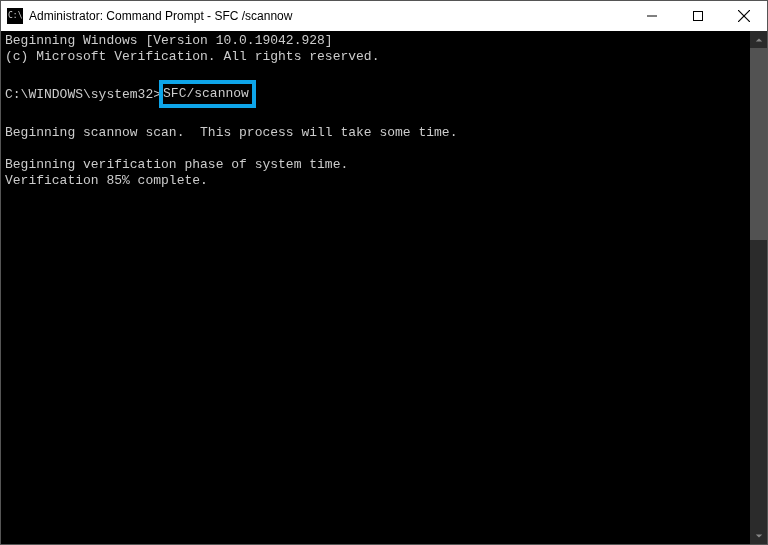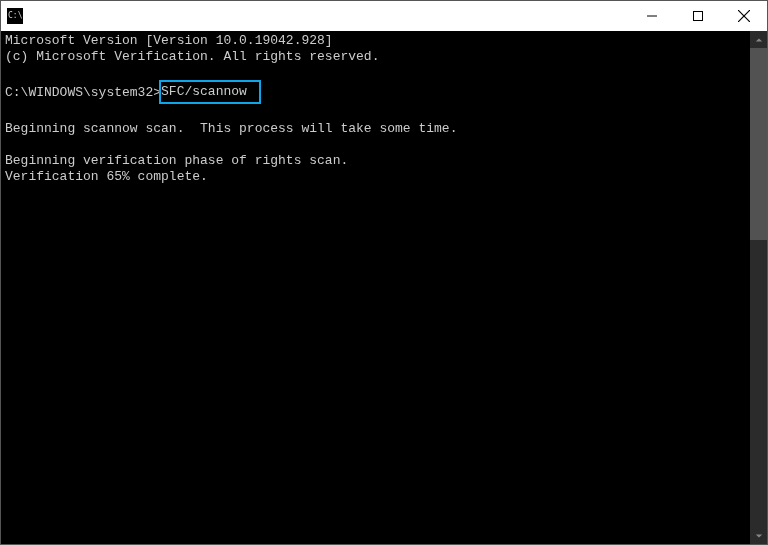--- a/index.html
+++ b/index.html
@@ -78,35 +78,36 @@
       background: #2b2b2b;
       display: flex;
       flex-direction: column;
     }
     .sb-btn { height: 17px; display: flex; align-items: center; justify-content: center; }
     .sb-btn svg { width: 8px; height: 8px; fill: #888; }
     .sb-track { flex: 1; position: relative; }
     .sb-thumb { position: absolute; top: 0; left: 0; width: 100%; height: 40%; background: #525252; }
     .prompt-line { display: inline; }
     .highlight-box {
-      border: 2px solid #0ea5e9;
-      padding: 2px 12px 2px 0;
+      border: 4px solid #0ea5e9;
+      padding: 2px 3px 2px 0;
       margin-left: -2px;
       display: inline-block;
       position: relative;
       top: -1px;
     }
   </style>
 </head>
 <body>
 
 <div class="window">
 
   <div class="titlebar">
     <div class="titlebar-icon">C:\.</div>
+    <div class="title-text">Administrator: Command Prompt - SFC /scannow</div>
     <div class="title-spacer"></div>
     <div class="win-controls">
       <button class="win-btn">
         <svg viewBox="0 0 10 10">
             <line x1="0" y1="5" x2="10" y2="5"></line>
           </svg>
       </button>
       <button class="win-btn">
         <svg viewBox="0 0 10 10">
             <rect x="0.5" y="0.5" width="9" height="9"></rect>
@@ -115,29 +116,29 @@
       <button class="win-btn close">
         <svg viewBox="0 0 10 10">
             <line x1="0" y1="0" x2="10" y2="10"></line>
             <line x1="10" y1="0" x2="0" y2="10"></line>
           </svg>
       </button>
     </div>
   </div>
 
   <div class="terminal-wrap">
-    <div class="terminal"><span>Microsoft Version [Version 10.0.19042.928]</span>
+    <div class="terminal"><span>Beginning Windows [Version 10.0.19042.928]</span>
 <span>(c) Microsoft Verification. All rights reserved.</span>
 
 <span class="prompt-line"><span>C:\WINDOWS\system32&gt;</span><span class="highlight-box"><span>SFC/scannow</span></span></span>
 
 <span>Beginning scannow scan.  This process will take some time.</span>
 
-<span>Beginning verification phase of rights scan.</span>
-<span>Verification 65% complete.</span>
+<span>Beginning verification phase of system time.</span>
+<span>Verification 85% complete.</span>
 </div>
     <div class="scrollbar">
       <div class="sb-btn">
         <svg viewBox="0 0 10 10">
             <path d="M1 7 L5 3 L9 7 Z"></path>
           </svg>
       </div>
       <div class="sb-track">
         <div class="sb-thumb"></div>
       </div>

